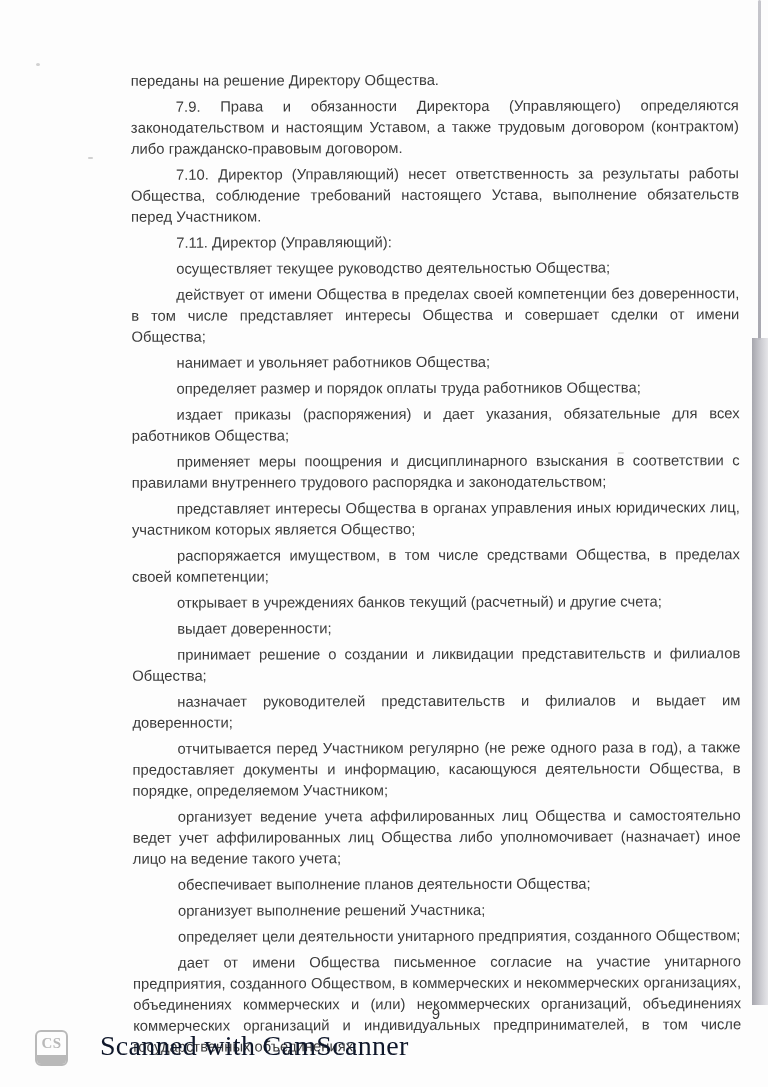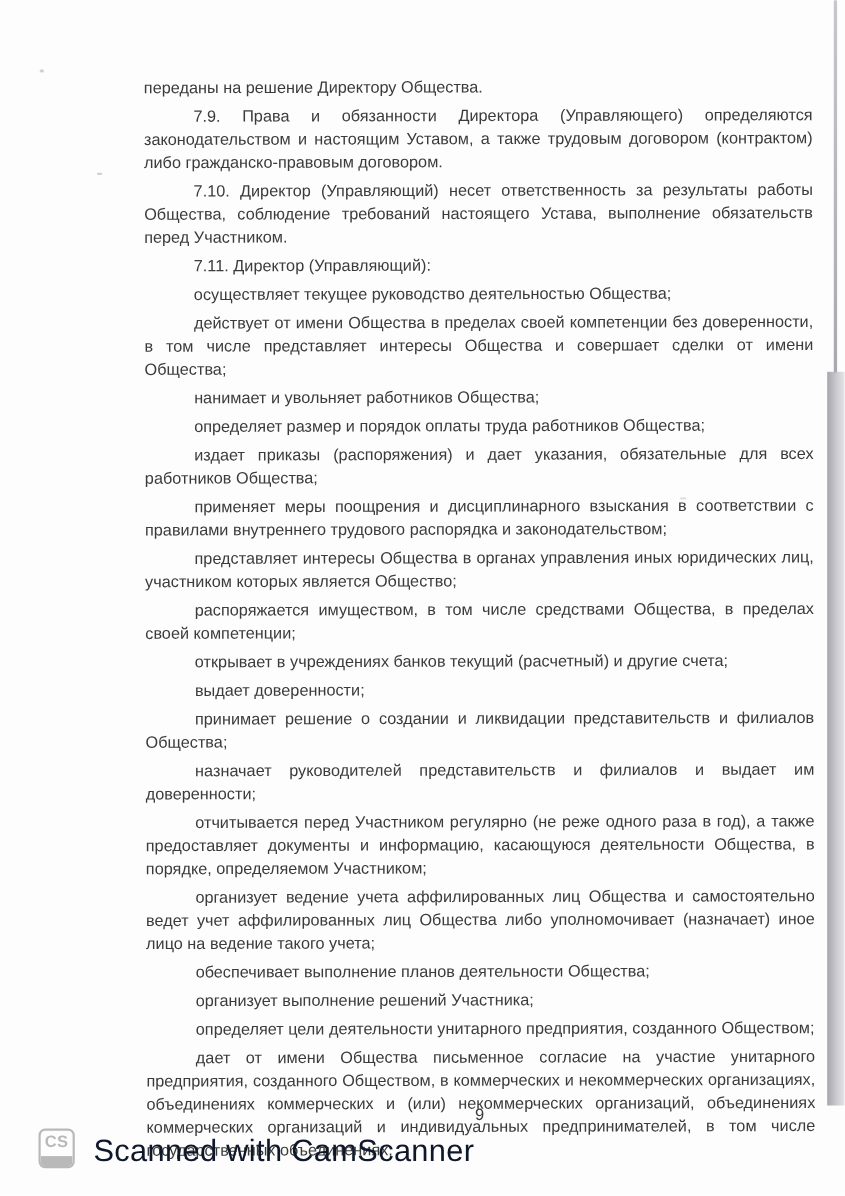--- a/index.html
+++ b/index.html
@@ -32,22 +32,23 @@
     text-align: center;
     font-size: 15px;
     color: #3a3a3a;
   }
   
   .watermark {
     position: absolute;
     left: 35px;
     top: 1026px;
     display: flex;
-    align-items: flex-start;
-    gap: 17px;
+    align-items: flex-end;
+    gap: 32px;
+    font-family: Liberation Serif, serif;
   }
   .cs-logo {
     width: 33px;
     height: 36px;
     border: 2.5px solid #b9b9b9;
     border-radius: 6px;
     box-sizing: border-box;
     background: #fdfdfd;
     position: relative;
     overflow: hidden;

